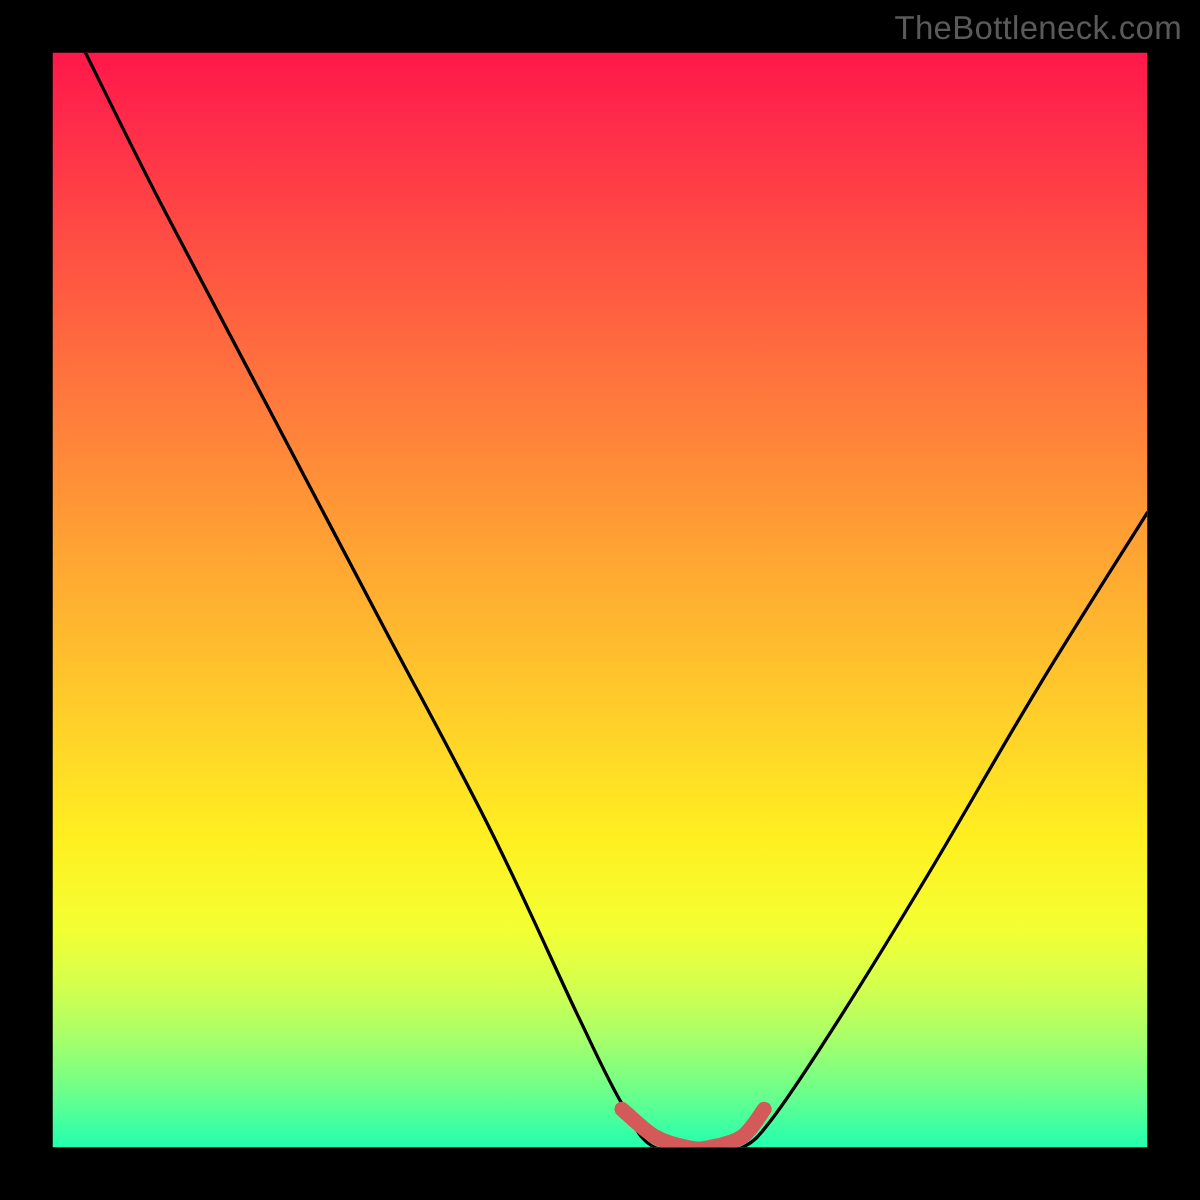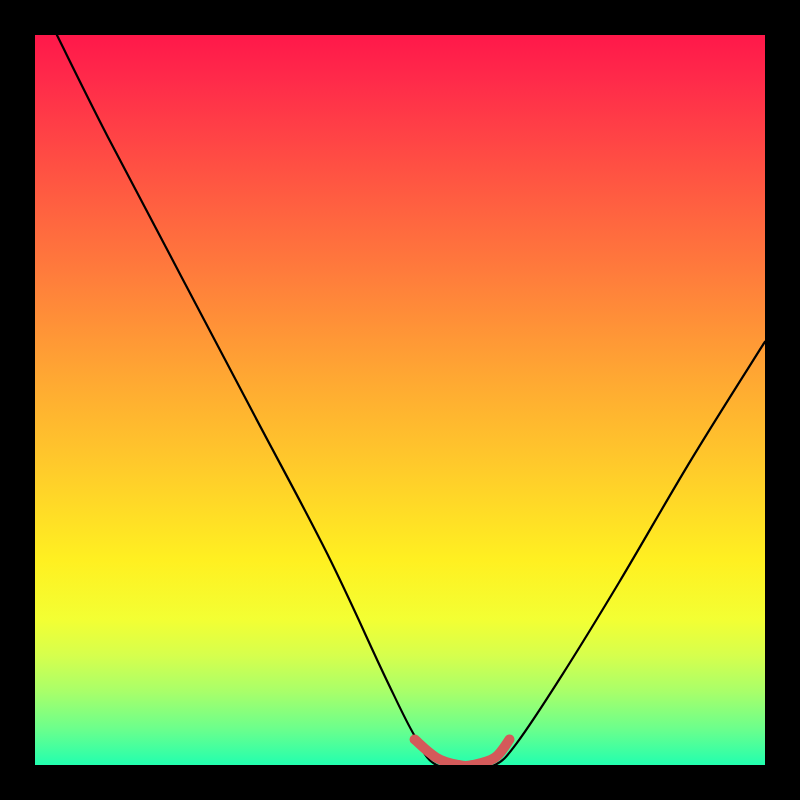--- a/index.html
+++ b/index.html
@@ -57,20 +57,21 @@
     font-weight: 400;
     letter-spacing: 0.2px;
     user-select: none;
   }
 </style>
 </head>
 <body>
 
 <div class="frame">
 
+  <div class="watermark">TheBottleneck.com</div>
 
   <div class="plot-area">
     <div class="gradient"></div>
 
     <svg class="svg-layer" viewBox="0 0 730 730" preserveAspectRatio="none">
       <path id="main-curve" fill="none" stroke="#000000" stroke-width="2.2" stroke-linecap="round" stroke-linejoin="round" d="M 21.90 0.00 C 31.10 18.40, 50.66 58.84, 73.00 102.20 C 95.34 145.56, 119.72 190.97, 146.00 240.90 C 172.28 290.83, 192.72 329.67, 219.00 379.60 C 245.28 429.53, 268.35 471.00, 292.00 518.30 C 315.65 565.60, 334.63 609.55, 350.40 642.40 C 366.17 675.25, 370.40 685.03, 379.60 700.80 C 388.80 716.57, 390.99 724.74, 401.50 730.00 C 412.01 735.26, 427.49 730.00, 438.00 730.00 C 448.51 730.00, 452.02 733.94, 459.90 730.00 C 467.78 726.06, 469.97 723.87, 481.80 708.10 C 493.63 692.33, 507.20 671.31, 525.60 642.40 C 544.00 613.49, 560.35 586.92, 584.00 547.50 C 607.65 508.08, 630.72 466.76, 657.00 423.40 C 683.28 380.04, 716.86 327.62, 730.00 306.60"></path>
       <path id="accent-curve" fill="none" stroke="#d45a5a" stroke-width="10" stroke-linecap="round" stroke-linejoin="round" d="M 379.60 704.45 C 383.54 707.74, 393.62 718.10, 401.50 722.70 C 409.38 727.30, 416.83 728.69, 423.40 730.00 C 429.97 731.31, 431.43 731.31, 438.00 730.00 C 444.57 728.69, 453.33 727.30, 459.90 722.70 C 466.47 718.10, 471.87 707.74, 474.50 704.45"></path>
     </svg>
   </div>
 

